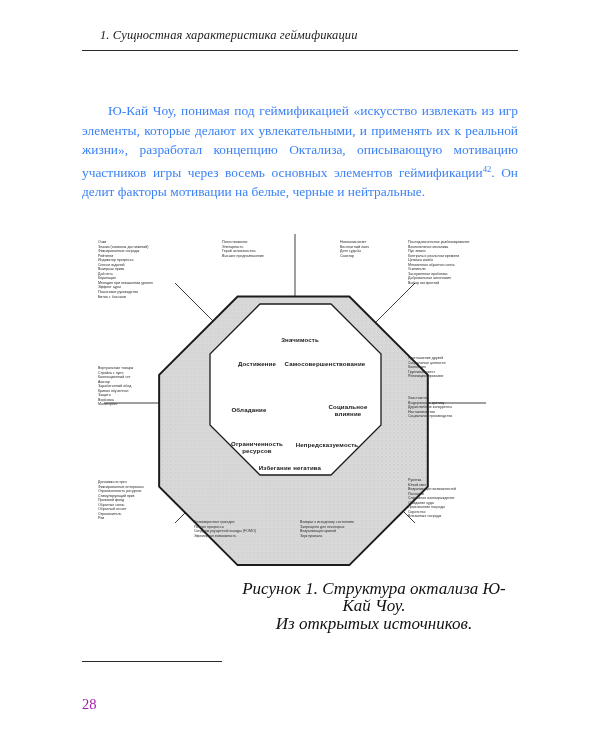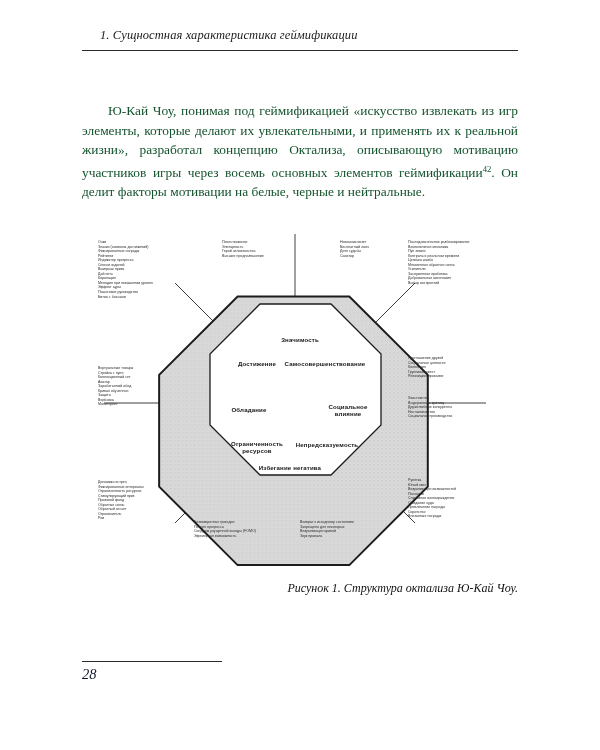--- a/index.html
+++ b/index.html
@@ -22,21 +22,21 @@
     position:absolute;left:82px;top:50px;width:436px;height:1px;
     background:#2a2a2a;
   }
 
   
   .bodytext{
     position:absolute;left:82px;top:88px;width:436px;
     font-size:13.4px;line-height:19.4px;
     text-align:justify;
     text-indent:26px;
-    color:#14532d;
+    color:#3b82f6;
   }
   .bodytext sup{font-size:8.6px;vertical-align:super;}
 
   
   .figure{position:absolute;left:82px;top:228px;width:436px;height:340px;}
   .fig-svg{position:absolute;left:0;top:0;}
 
   .blk{
     position:absolute;
     font-family:"Liberation Sans", sans-serif;
@@ -77,39 +77,39 @@
   .c-samo    {left:200px; top:132px; width:86px;}
   .c-oblad   {left:140px; top:178px; width:54px;}
   .c-social  {left:240px; top:175px; width:52px;}
   .c-ogran   {left:146px; top:212px; width:58px;}
   .c-neprd   {left:212px; top:213px; width:66px;}
   .c-izbeg   {left:168px; top:236px; width:80px;}
 
   
   .caption{
     position:absolute;left:230px;top:580px;width:288px;
-    font-style:italic;font-size:12px;line-height:17.4px;
-    text-align:right;color:#111;
+    font-style:italic;font-size:17px;line-height:17.4px;
+    text-align:center;color:#111;
   }
 
   
   .fnrule{
     position:absolute;left:82px;top:661px;width:140px;height:1px;
     background:#2a2a2a;
   }
   .footnote{
     position:absolute;left:82px;top:668px;width:436px;
     font-size:11.6px;line-height:16.6px;color:#111;
     text-align:justify;
   }
   .footnote sup{font-size:8px;vertical-align:super;}
 
   .pageno{
-    position:absolute;left:82px;top:666px;
-    font-size:14.5px;color:#0f172a;font-style:italic;
+    position:absolute;left:82px;top:696px;
+    font-size:14.5px;color:#a21caf;
   }
 </style>
 </head>
 <body>
 
 <div class="page">
 
   <div class="runhead">1. Сущностная характеристика геймификации</div>
   <div class="runrule"></div>
 
@@ -252,18 +252,19 @@
         <div>Случайное вознаграждение</div>
         <div>Ожидание чуда</div>
         <div>Привлечение награды</div>
         <div>Сиротство</div>
         <div>Внезапные награды</div>
       </div>
   </div>
 
   <div class="caption">
     <div>Рисунок 1. Структура октализа Ю-Кай Чоу.</div>
+    <div>Из открытых источников.</div>
   </div>
 
   <div class="fnrule"></div>
 
   <div class="pageno">28</div>
 </div>
 
 </body></html>

